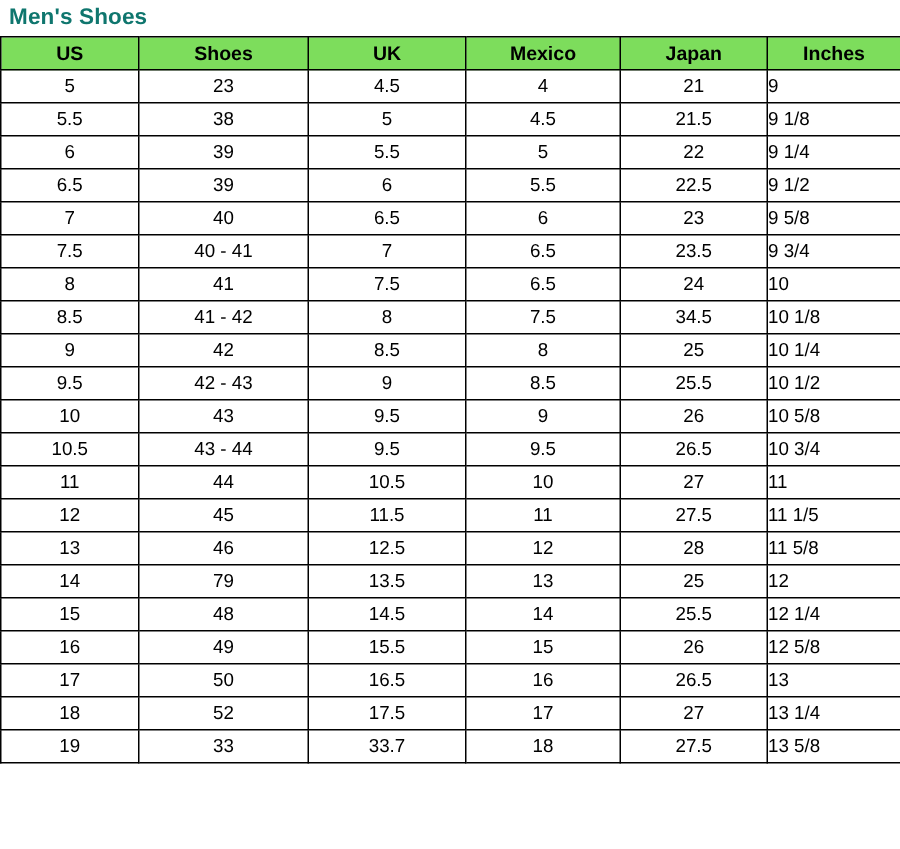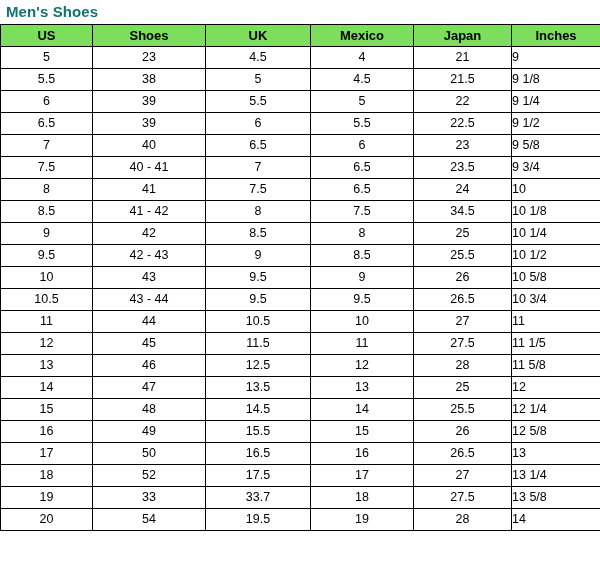--- a/index.html
+++ b/index.html
@@ -197,21 +197,21 @@
         <tr>
           <td class="center">13</td>
           <td class="center">46</td>
           <td class="center">12.5</td>
           <td class="center">12</td>
           <td class="center">28</td>
           <td class="left">11 5/8</td>
         </tr>
         <tr>
           <td class="center">14</td>
-          <td class="center">47</td>
+          <td class="center">79</td>
           <td class="center">13.5</td>
           <td class="center">13</td>
           <td class="center">25</td>
           <td class="left">12</td>
         </tr>
         <tr>
           <td class="center">15</td>
           <td class="center">48</td>
           <td class="center">14.5</td>
           <td class="center">14</td>
@@ -243,23 +243,15 @@
           <td class="left">13 1/4</td>
         </tr>
         <tr>
           <td class="center">19</td>
           <td class="center">33</td>
           <td class="center">33.7</td>
           <td class="center">18</td>
           <td class="center">27.5</td>
           <td class="left">13 5/8</td>
         </tr>
-        <tr>
-          <td class="center">20</td>
-          <td class="center">54</td>
-          <td class="center">19.5</td>
-          <td class="center">19</td>
-          <td class="center">28</td>
-          <td class="left">14</td>
-        </tr>
       </tbody>
   </table>
 </div>
 
 </body></html>

